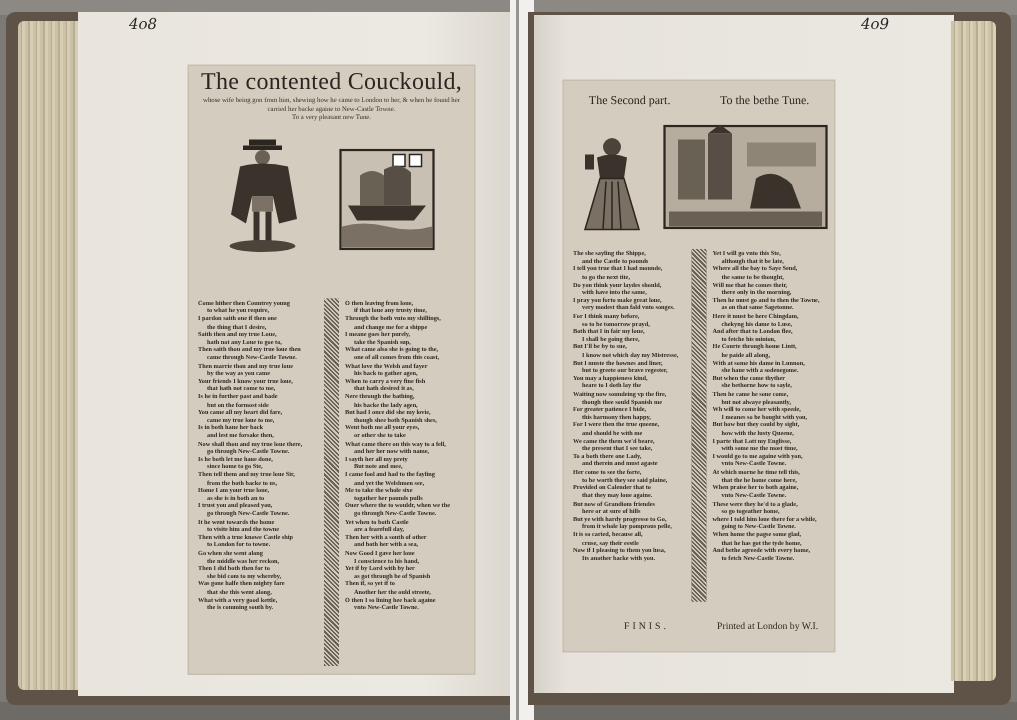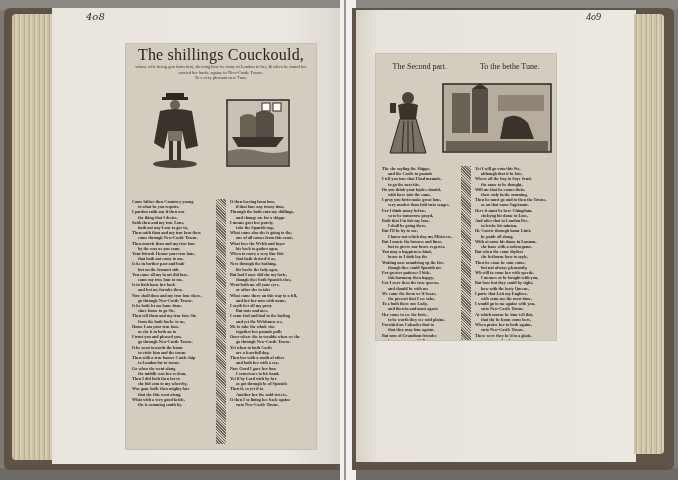--- a/index.html
+++ b/index.html
@@ -16,21 +16,21 @@
   .gutter .line{position:absolute;left:4px;top:0;width:2px;height:480px;background:#9a968f;}
   
   .cover-right{position:absolute;left:352px;top:8px;width:322px;height:462px;background:#5e5346;border-radius:0 6px 6px 0;}
   .page-right{position:absolute;left:356px;top:10px;width:280px;height:452px;background:linear-gradient(90deg,#d7d2c8 0%,#e7e3dc 8%,#ebe8e2 100%);}
   .edge-right{position:absolute;left:634px;top:14px;width:30px;height:440px;
     background:repeating-linear-gradient(90deg,#cdc3a8 0 2px,#b8ac8e 2px 3px,#d8cfb6 3px 5px);border-radius:0 4px 4px 0;}
   .folio{position:absolute;font-family:"DejaVu Serif",serif;font-style:italic;font-size:10px;color:#2a2622;}
   
   .sheet{position:absolute;background:#d3ccbf;box-shadow:0 0 0 1px #c6beaf;overflow:hidden;}
   .sheet-left{left:126px;top:44px;width:190px;height:405px;}
-  .sheet-right{left:376px;top:54px;width:180px;height:286px;}
+  .sheet-right{left:376px;top:54px;width:180px;height:380px;}
   .title-main{font-size:16px;text-align:center;color:#2b2520;margin-top:2px;letter-spacing:.2px;}
   .subtitle{font-size:8px;text-align:center;color:#342d26;line-height:9px;}
   .subtitle-small{font-size:4.5px;text-align:center;color:#3a332c;line-height:5.5px;padding:0 6px;}
   .part-head{display:flex;justify-content:space-around;font-size:8px;color:#2b2520;margin-top:8px;}
   .woodcuts{position:relative;height:85px;margin-top:4px;}
   .verse-cols{position:absolute;display:flex;}
   .col{flex:1;font-family:"Liberation Serif",serif;font-weight:bold;font-size:4.2px;line-height:5.2px;color:#2e2822;padding:0 2px;white-space:nowrap;overflow:hidden;}
   .col div:nth-child(even){padding-left:6px;}
   .ornament{width:10px;background:repeating-linear-gradient(45deg,#6d6459 0 1px,#cfc7b9 1px 2px),repeating-linear-gradient(-45deg,#6d6459 0 1px,transparent 1px 2px);margin:0 2px;}
   .imprint{position:absolute;font-size:6.5px;color:#2e2822;}
@@ -40,21 +40,21 @@
 
 <div class="cover-top"></div>
 <div class="cover-bottom"></div>
 
 <div class="cover-left"></div>
 <div class="edge-left"></div>
 <div class="page-left"></div>
 <div class="folio" style="left:86px;top:11px;">4o8</div>
 
 <div class="sheet sheet-left">
-  <div class="title-main">The shillings Couckould,</div>
+  <div class="title-main">The contented Couckould,</div>
   <div class="subtitle-small">whose wife being gon from him, shewing how he came to London to her, &amp; when he found her carried her backe againe to New-Castle Towne.</div>
   <div class="subtitle-small">To a very pleasant new Tune.</div>
 
   <div class="woodcuts">
 
     <svg style="position:absolute;left:20px;top:6px;" width="58" height="80" viewBox="0 0 58 80">
       <rect x="20" y="2" width="18" height="4" fill="#2c2620"></rect>
       <rect x="16" y="6" width="26" height="3" fill="#2c2620"></rect>
       <circle cx="29" cy="14" r="5" fill="#6a6155"></circle>
       <path d="M14 20 Q29 16 46 20 L52 55 L40 58 L36 40 L22 40 L18 58 L8 52 Z" fill="#3a332b"></path>
@@ -164,21 +164,21 @@
   </div>
 </div>
 
 <div class="gutter">
     <div class="line"></div>
   </div>
 
 <div class="cover-right"></div>
 <div class="page-right"></div>
 <div class="edge-right"></div>
-<div class="folio" style="left:586px;top:11px;font-family:Liberation Serif, serif;">4o9</div>
+<div class="folio" style="left:574px;top:11px;">4o9</div>
 
 <div class="sheet sheet-right">
   <div class="part-head">
     <span>The Second part.</span>
     <span>To the bethe Tune.</span>
   </div>
   <div class="woodcuts" style="height:82px;">
     <svg style="position:absolute;left:10px;top:14px;" width="44" height="66" viewBox="0 0 44 66">
       <circle cx="22" cy="9" r="6" fill="#4b443a"></circle>
       <path d="M12 16 Q22 12 32 16 L30 30 L14 30 Z" fill="#3a332b"></path>

